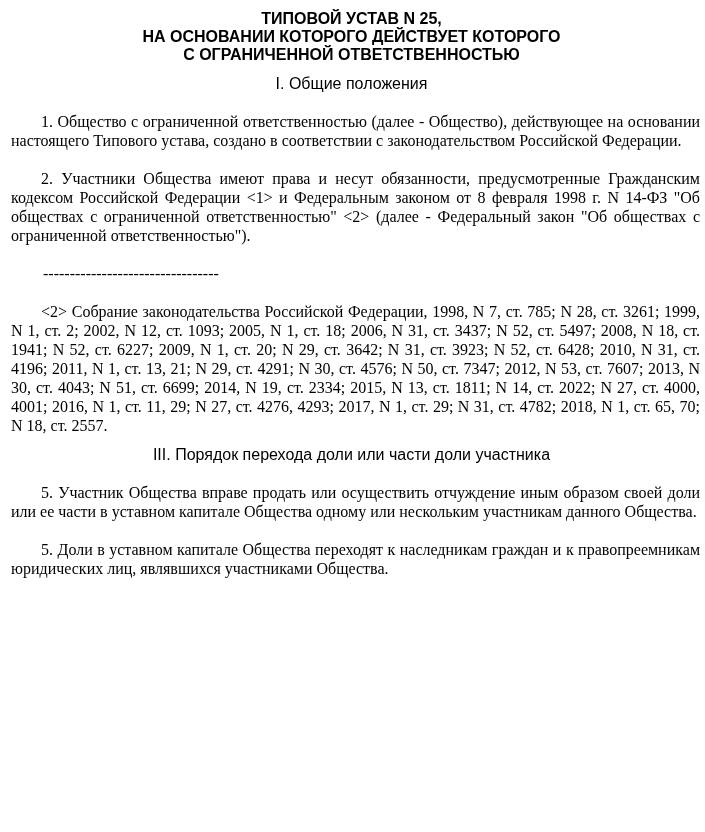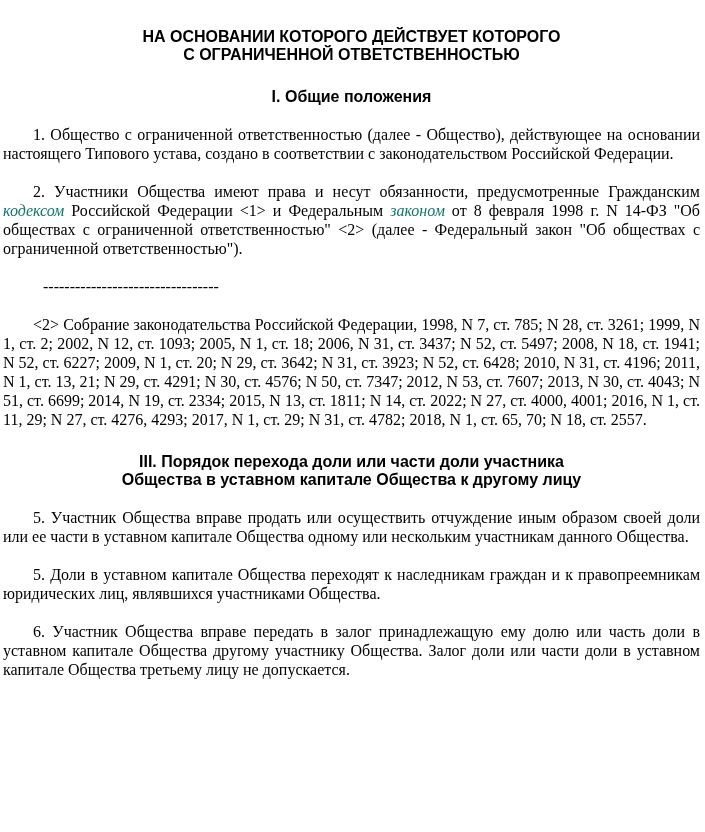--- a/index.html
+++ b/index.html
@@ -23,64 +23,62 @@
     font-size: 16px;
     line-height: 18px;
     font-weight: bold;
     text-align: center;
     margin: 0;
   }
   .section-heading {
     font-family: "Liberation Sans", "DejaVu Sans", sans-serif;
     font-size: 16px;
     line-height: 18px;
-    font-weight: bold;
+    font-weight: normal;
     text-align: center;
-    margin: 24px 0 0 0;
+    margin: 11px 0 0 0;
   }
   .para {
-    margin: 19px 0 0 0;
+    margin: 19px 0 0 8px;
     text-indent: 30px;
     text-align: justify;
   }
   .separator {
     margin: 19px 0 0 0;
     text-indent: 40px;
     text-align: left;
     white-space: nowrap;
     letter-spacing: 0;
   }
   .doc-link {
-    color: #0f766e;
+    color: #000000;
     text-decoration: none;
     cursor: pointer;
-    font-style: italic;
   }
 </style>
 </head>
 <body>
 
 <div>
 
-  <h1 class="doc-title"><br><span>НА ОСНОВАНИИ КОТОРОГО ДЕЙСТВУЕТ КОТОРОГО</span><br><span>С ОГРАНИЧЕННОЙ ОТВЕТСТВЕННОСТЬЮ</span></h1>
+  <h1 class="doc-title"><span>ТИПОВОЙ УСТАВ N 25,</span><br><span>НА ОСНОВАНИИ КОТОРОГО ДЕЙСТВУЕТ КОТОРОГО</span><br><span>С ОГРАНИЧЕННОЙ ОТВЕТСТВЕННОСТЬЮ</span></h1>
 
   <h2 class="section-heading">I. Общие положения</h2>
 
   <p class="para">1. Общество с ограниченной ответственностью (далее - Общество), действующее на основании настоящего Типового устава, создано в соответствии с законодательством Российской Федерации.</p>
 
 
   <p class="para"><span>2. Участники Общества имеют права и несут обязанности, предусмотренные Гражданским </span><a class="doc-link">кодексом</a><span> Российской Федерации &lt;1&gt; и Федеральным </span><a class="doc-link">законом</a><span> от 8 февраля 1998 г. N 14-ФЗ "Об обществах с ограниченной ответственностью" &lt;2&gt; (далее - Федеральный закон "Об обществах с ограниченной ответственностью").</span></p>
 
   <p class="separator">---------------------------------</p>
 
 
   <p class="para">&lt;2&gt; Собрание законодательства Российской Федерации, 1998, N 7, ст. 785; N 28, ст. 3261; 1999, N 1, ст. 2; 2002, N 12, ст. 1093; 2005, N 1, ст. 18; 2006, N 31, ст. 3437; N 52, ст. 5497; 2008, N 18, ст. 1941; N 52, ст. 6227; 2009, N 1, ст. 20; N 29, ст. 3642; N 31, ст. 3923; N 52, ст. 6428; 2010, N 31, ст. 4196; 2011, N 1, ст. 13, 21; N 29, ст. 4291; N 30, ст. 4576; N 50, ст. 7347; 2012, N 53, ст. 7607; 2013, N 30, ст. 4043; N 51, ст. 6699; 2014, N 19, ст. 2334; 2015, N 13, ст. 1811; N 14, ст. 2022; N 27, ст. 4000, 4001; 2016, N 1, ст. 11, 29; N 27, ст. 4276, 4293; 2017, N 1, ст. 29; N 31, ст. 4782; 2018, N 1, ст. 65, 70; N 18, ст. 2557.</p>
 
-  <h2 class="section-heading"><span>III. Порядок перехода доли или части доли участника</span><br><span>Общества в уставном капитале Общества к другому лицу</span></h2>
+  <h2 class="section-heading"><span>III. Порядок перехода доли или части доли участника</span><br></h2>
 
   <p class="para">5. Участник Общества вправе продать или осуществить отчуждение иным образом своей доли или ее части в уставном капитале Общества одному или нескольким участникам данного Общества.</p>
 
 
   <p class="para">5. Доли в уставном капитале Общества переходят к наследникам граждан и к правопреемникам юридических лиц, являвшихся участниками Общества.</p>
 
-  <p class="para">6. Участник Общества вправе передать в залог принадлежащую ему долю или часть доли в уставном капитале Общества другому участнику Общества. Залог доли или части доли в уставном капитале Общества третьему лицу не допускается.</p>
 
 </div>
 
 </body></html>

